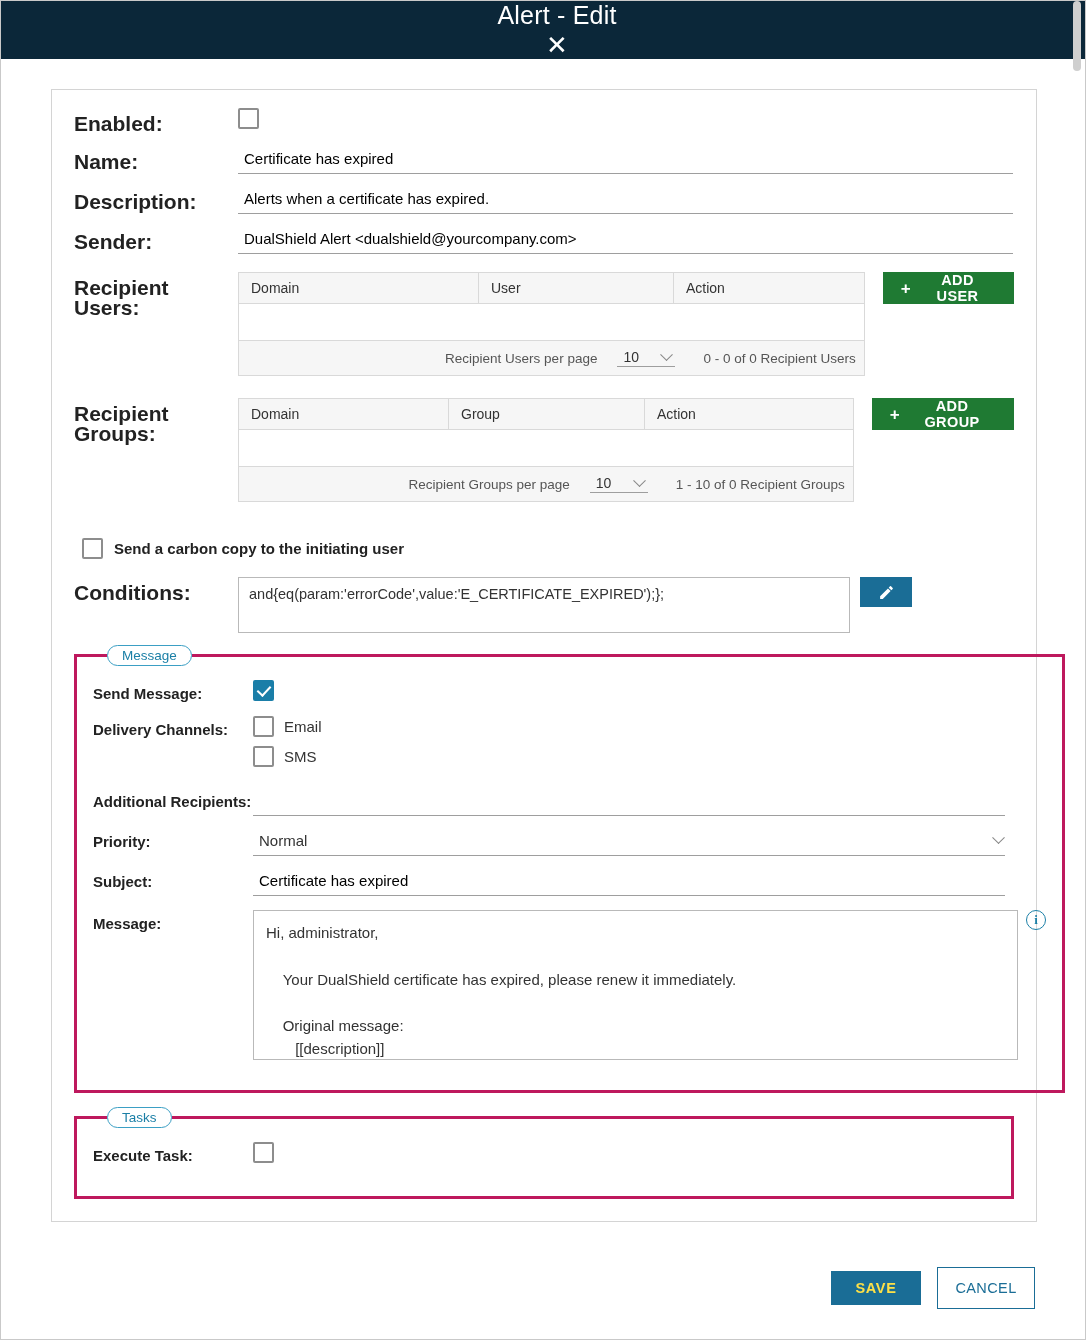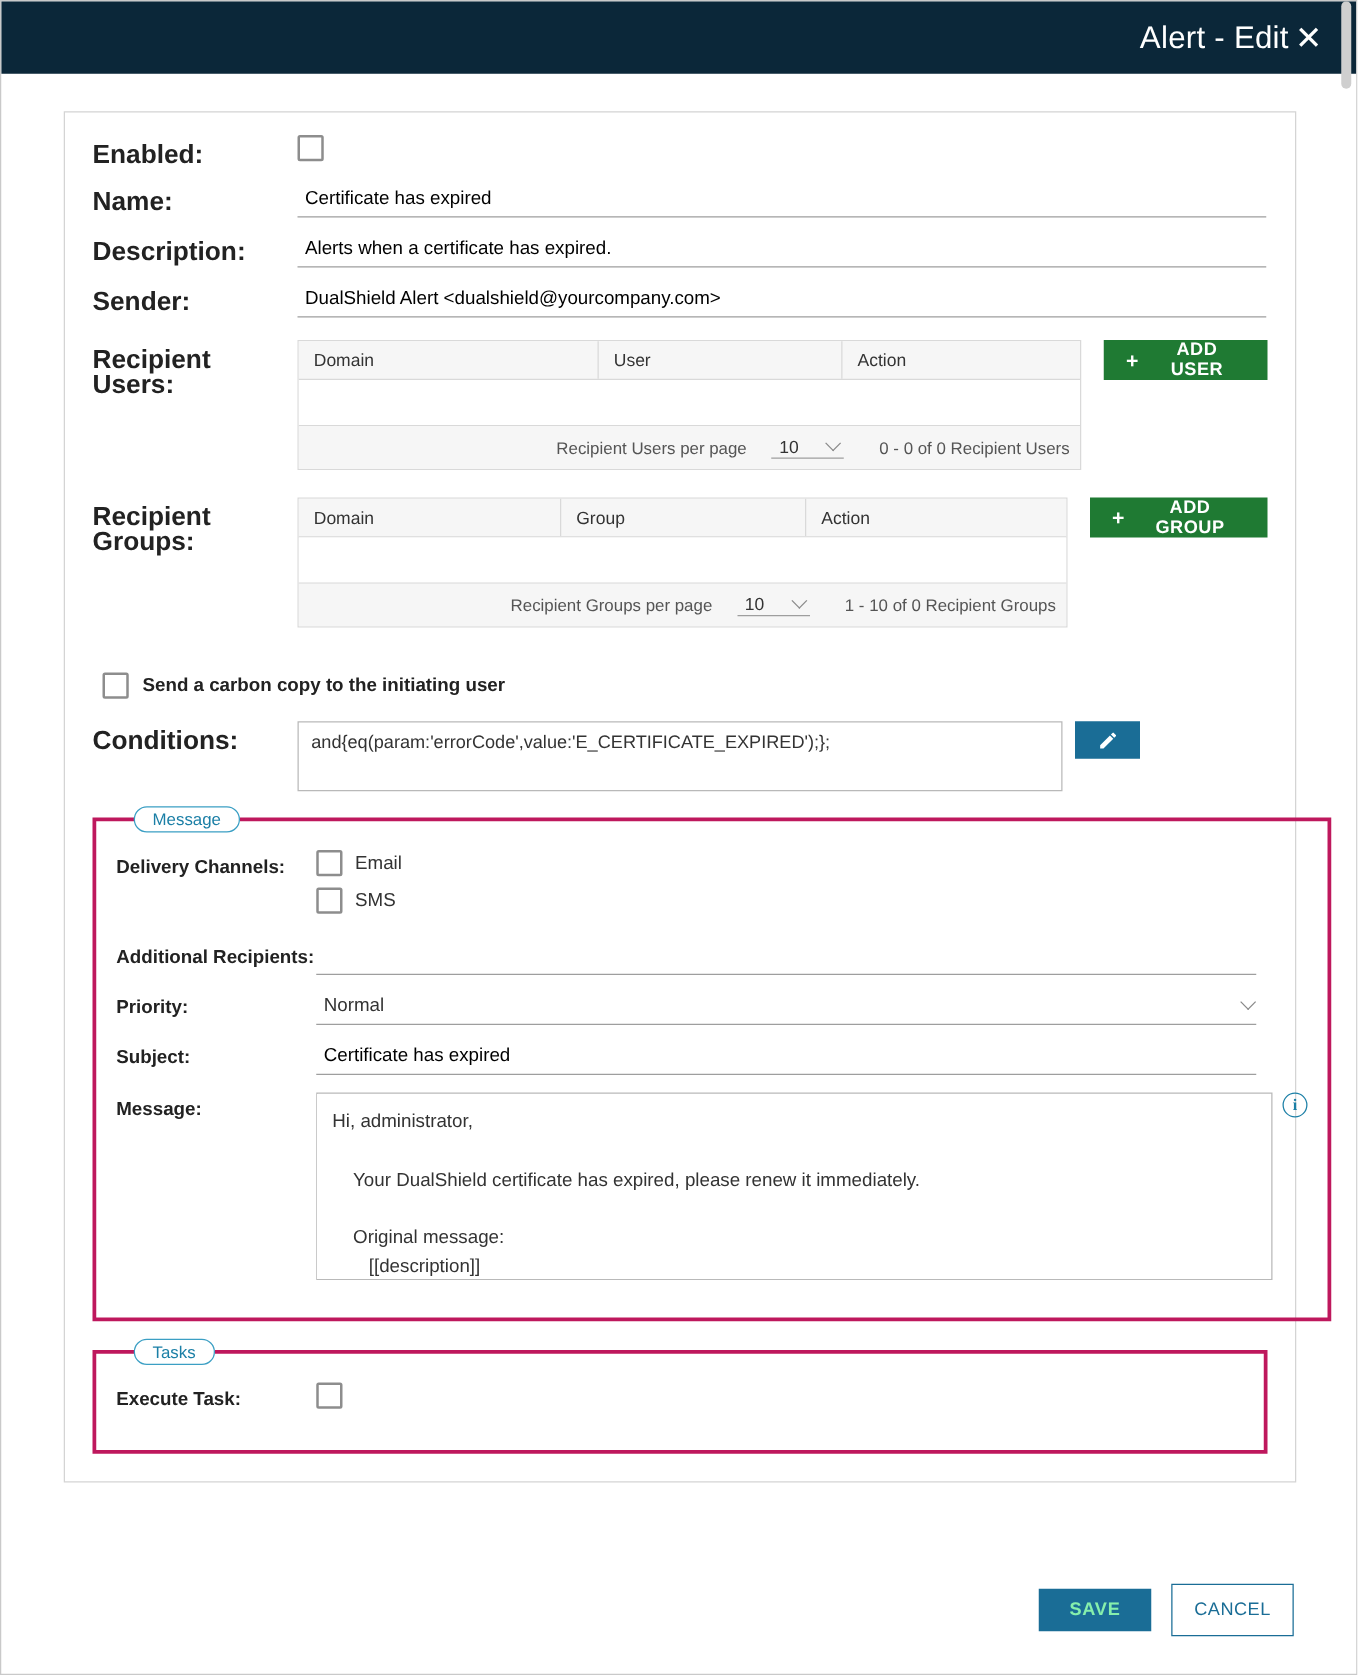--- a/index.html
+++ b/index.html
@@ -16,22 +16,23 @@
     border: 1px solid #c9c9c9;
     overflow: hidden;
   }
   
   .titlebar {
     height: 58px;
     background: #0b2739;
     color: #ffffff;
     display: flex;
     align-items: center;
-    justify-content: flex-end;
+    justify-content: flex-start;
     padding: 0 22px 0 50px;
+    flex-direction: column;
   }
   .titlebar .title {
     font-size: 25px;
     font-weight: 400;
     letter-spacing: .2px;
   }
   .close-icon {
     width: 32px; height: 32px;
     display: flex; align-items: center; justify-content: center;
     cursor: pointer;
@@ -293,21 +294,21 @@
   .footer {
     position: absolute;
     right: 50px;
     bottom: 30px;
     display: flex;
     gap: 16px;
     align-items: center;
   }
   .btn-save {
     background: #1a6d96;
-    color: #86efac;
+    color: #fde047;
     border: none;
     width: 90px; height: 34px;
     font-size: 14.5px;
     font-weight: bold;
     letter-spacing: .6px;
     cursor: pointer;
     font-family: "Liberation Sans", sans-serif;
   }
   .btn-cancel {
     background: #fff;
@@ -436,20 +437,26 @@
           <svg width="17" height="17" viewBox="0 0 24 24">
             <path fill="#ffffff" d="M3 17.25V21h3.75L17.81 9.94l-3.75-3.75L3 17.25zM20.71 7.04a1 1 0 0 0 0-1.41l-2.34-2.34a1 1 0 0 0-1.41 0l-1.83 1.83 3.75 3.75 1.83-1.83z"></path>
           </svg>
         </button>
       </div>
     </div>
 
     <fieldset class="group" style="margin-top:8px;">
       <legend>Message</legend>
 
+      <div class="row">
+        <div class="sub-lbl">Send Message:</div>
+        <div class="field">
+          <span class="cbx checked"></span>
+        </div>
+      </div>
 
       <div class="row">
         <div class="sub-lbl">Delivery Channels:</div>
         <div class="field">
           <div class="chk-line">
             <span class="cbx"></span>
             <span>Email</span>
           </div>
           <div class="chk-line">
             <span class="cbx"></span>

